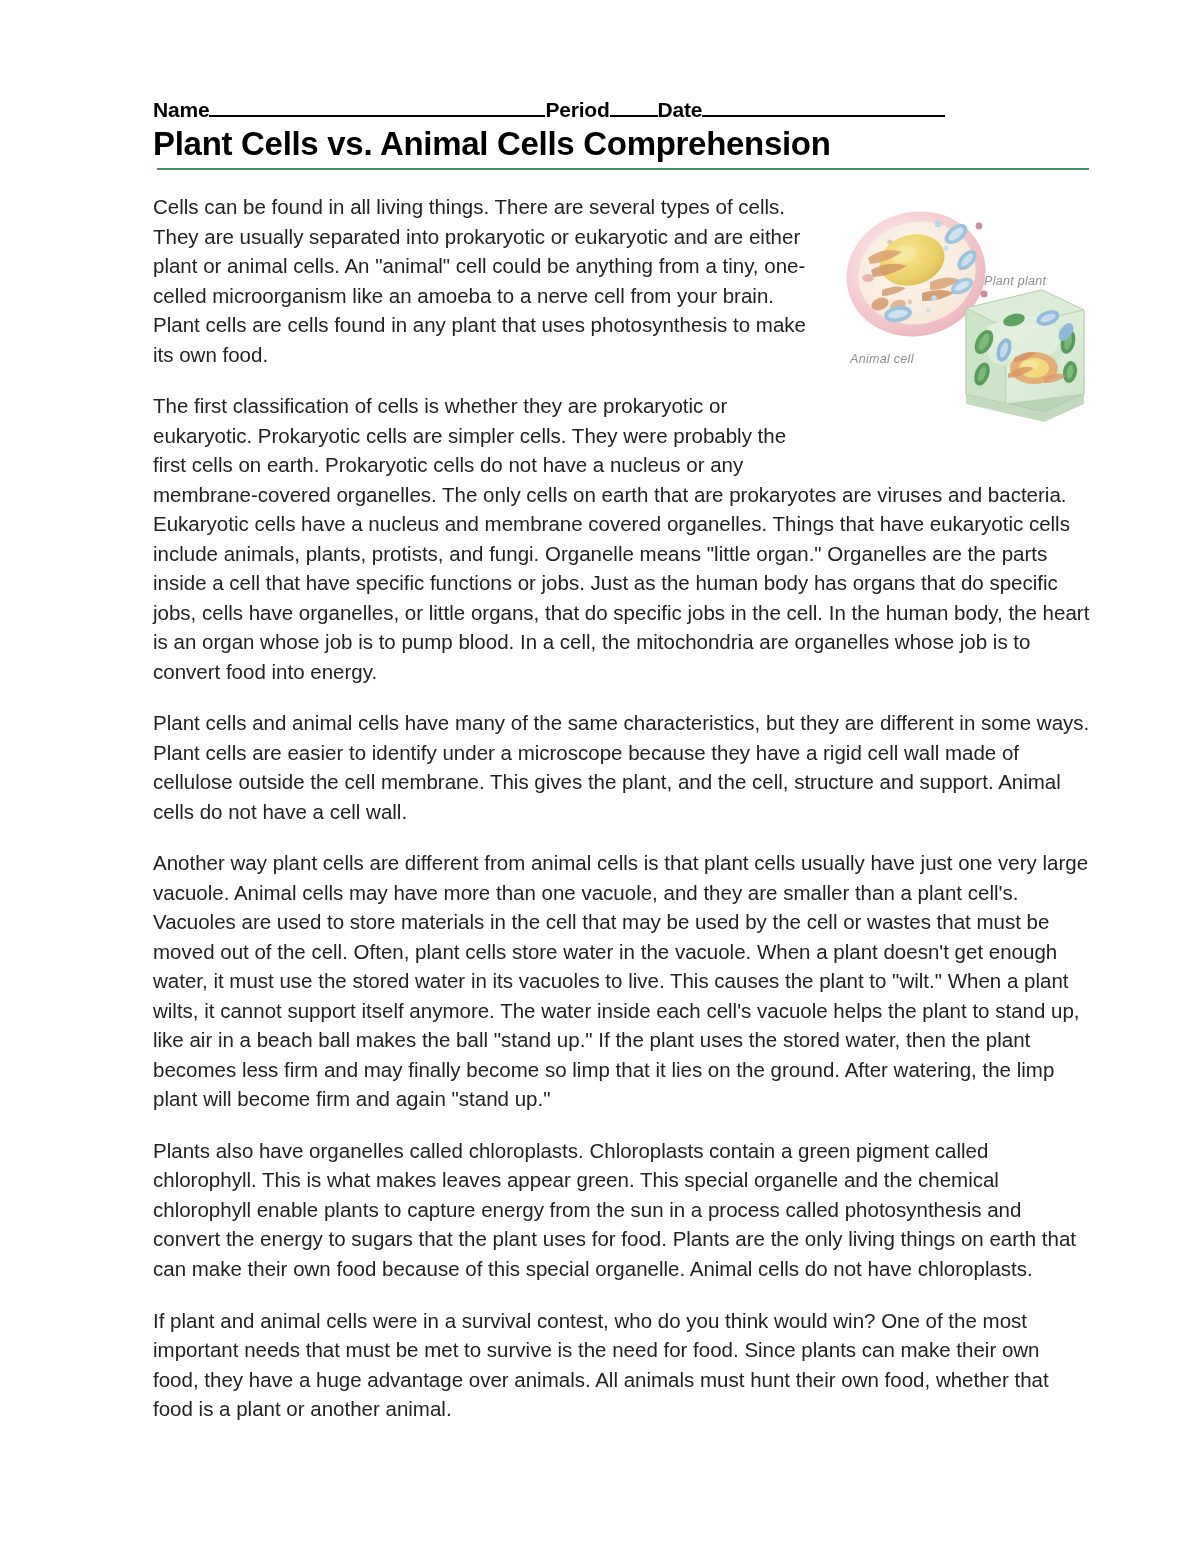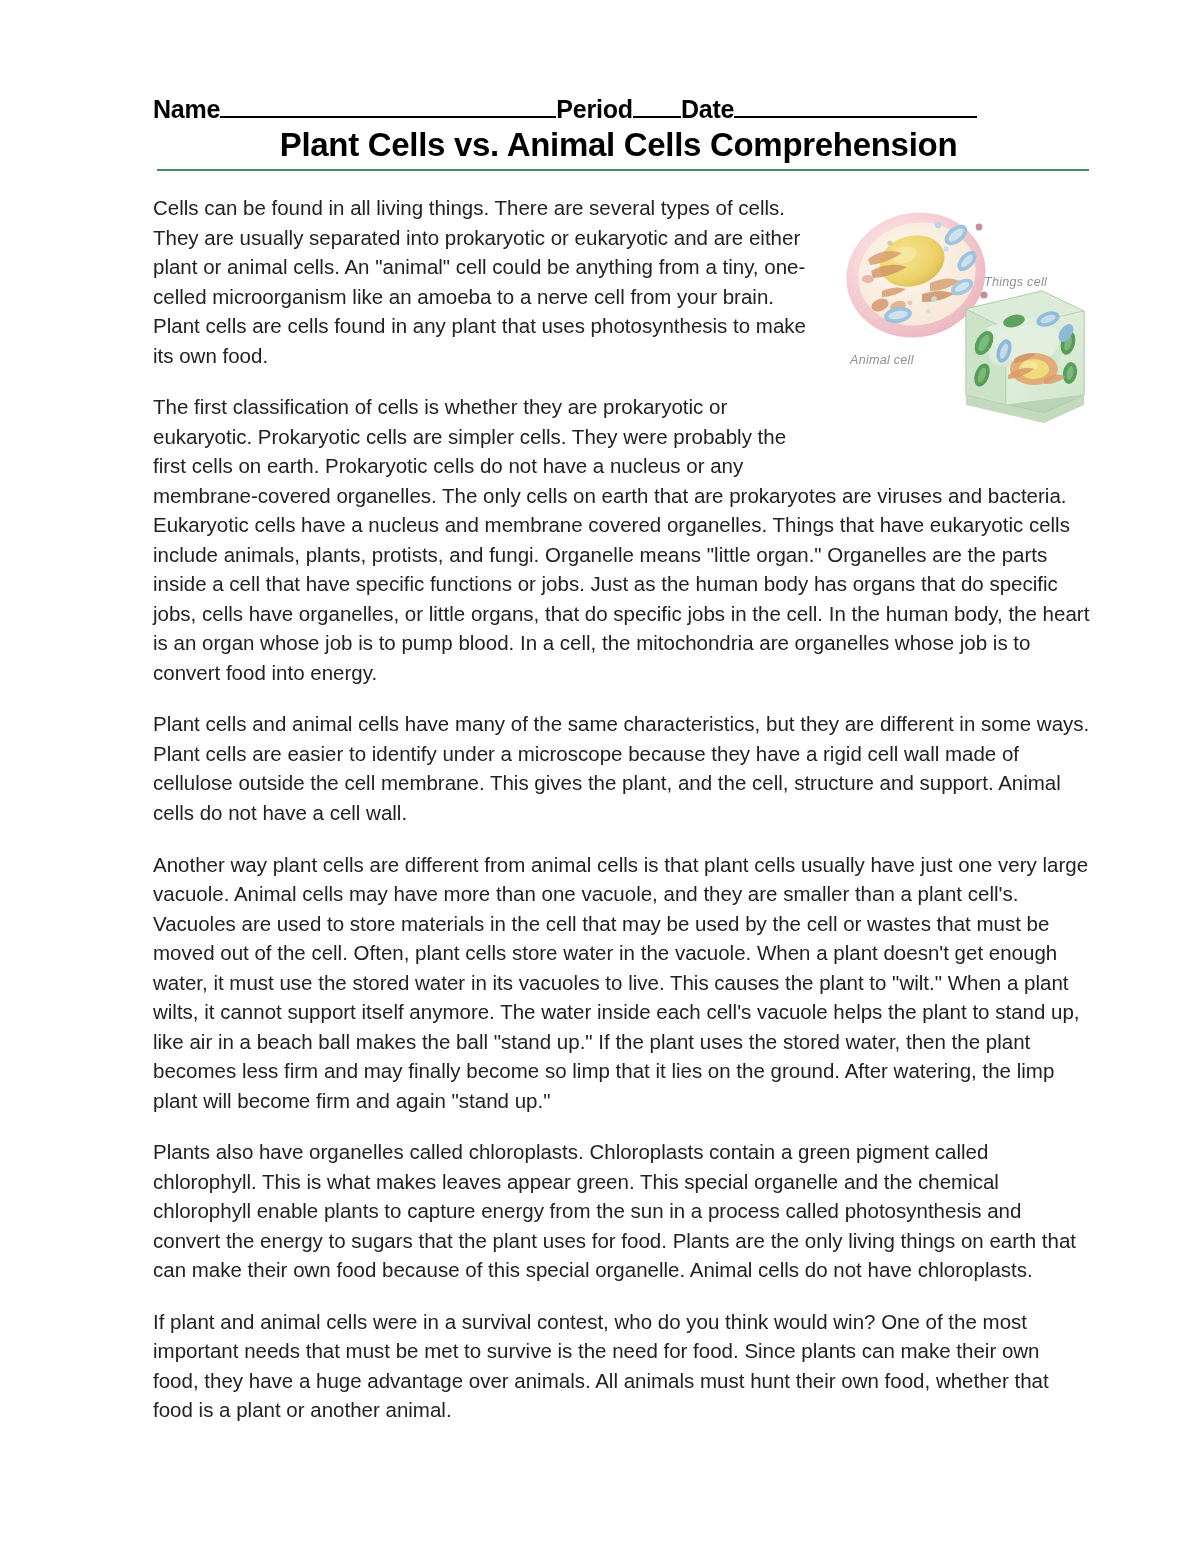--- a/index.html
+++ b/index.html
@@ -18,21 +18,21 @@
   .page {
     position: relative;
     width: 1200px;
     height: 1553px;
     box-sizing: border-box;
     padding: 96px 110px 0 153px;
   }
 
   
   .header-line {
-    font-size: 25px;
+    font-size: 21px;
     font-weight: 700;
     letter-spacing: -0.2px;
     white-space: nowrap;
     line-height: 1.05;
     margin: 0 0 2px 0;
     color: #000;
   }
   .header-line .lbl { display: inline; }
   .rule-fill {
     display: inline-block;
@@ -42,21 +42,21 @@
     margin-bottom: 0px;
   }
   .rule-name   { width: 336px; }
   .rule-period { width: 48px; }
   .rule-date   { width: 243px; }
 
   
   .title {
     font-size: 33px;
     font-weight: 700;
-    text-align: center;
+    text-align: left;
     color: #000;
     letter-spacing: -0.3px;
     line-height: 1.15;
     margin: 4px 0 0 0;
     padding-right: 6px;
   }
   .green-rule {
     border: 0;
     border-top: 2.5px solid #3f9268;
     margin: 5px 0 0 4px;
@@ -212,21 +212,21 @@
           <ellipse cx="192" cy="167" rx="8" ry="5" fill="#f7e9a4" opacity="0.7"></ellipse>
 
           <path d="M170 176 q14 -10 26 -6 q-12 9 -26 10 z" fill="#d89a68" opacity="0.85"></path>
           <path d="M206 180 q14 -8 22 -2 q-12 8 -22 7 z" fill="#d89a68" opacity="0.8"></path>
           <path d="M176 160 q12 -8 22 -5 q-10 8 -22 9 z" fill="#cf8f5e" opacity="0.7"></path>
 
           <path d="M128 196 L206 214 L246 196 L246 206 L206 224 L128 206 Z" fill="#b9d4b4" opacity="0.85"></path>
         </g>
       </svg>
 
-      <span class="fig-label fig-label-plant">Things cell</span>
+      <span class="fig-label fig-label-plant">Plant plant</span>
       <span class="fig-label fig-label-animal">Animal cell</span>
     </div>
 
     <p>Cells can be found in all living things. There are several types of cells. They are usually separated into prokaryotic or eukaryotic and are either plant or animal cells. An "animal" cell could be anything from a tiny, one-celled microorganism like an amoeba to a nerve cell from your brain. Plant cells are cells found in any plant that uses photosynthesis to make its own food.</p>
     <p>The first classification of cells is whether they are prokaryotic or eukaryotic. Prokaryotic cells are simpler cells. They were probably the first cells on earth. Prokaryotic cells do not have a nucleus or any membrane-covered organelles. The only cells on earth that are prokaryotes are viruses and bacteria. Eukaryotic cells have a nucleus and membrane covered organelles. Things that have eukaryotic cells include animals, plants, protists, and fungi. Organelle means "little organ." Organelles are the parts inside a cell that have specific functions or jobs. Just as the human body has organs that do specific jobs, cells have organelles, or little organs, that do specific jobs in the cell. In the human body, the heart is an organ whose job is to pump blood. In a cell, the mitochondria are organelles whose job is to convert food into energy.</p>
     <p>Plant cells and animal cells have many of the same characteristics, but they are different in some ways. Plant cells are easier to identify under a microscope because they have a rigid cell wall made of cellulose outside the cell membrane. This gives the plant, and the cell, structure and support. Animal cells do not have a cell wall.</p>
     <p>Another way plant cells are different from animal cells is that plant cells usually have just one very large vacuole. Animal cells may have more than one vacuole, and they are smaller than a plant cell's. Vacuoles are used to store materials in the cell that may be used by the cell or wastes that must be moved out of the cell. Often, plant cells store water in the vacuole. When a plant doesn't get enough water, it must use the stored water in its vacuoles to live. This causes the plant to "wilt." When a plant wilts, it cannot support itself anymore. The water inside each cell's vacuole helps the plant to stand up, like air in a beach ball makes the ball "stand up." If the plant uses the stored water, then the plant becomes less firm and may finally become so limp that it lies on the ground. After watering, the limp plant will become firm and again "stand up."</p>
     <p>Plants also have organelles called chloroplasts. Chloroplasts contain a green pigment called chlorophyll. This is what makes leaves appear green. This special organelle and the chemical chlorophyll enable plants to capture energy from the sun in a process called photosynthesis and convert the energy to sugars that the plant uses for food. Plants are the only living things on earth that can make their own food because of this special organelle. Animal cells do not have chloroplasts.</p>
     <p>If plant and animal cells were in a survival contest, who do you think would win? One of the most important needs that must be met to survive is the need for food. Since plants can make their own food, they have a huge advantage over animals. All animals must hunt their own food, whether that food is a plant or another animal.</p>
 

